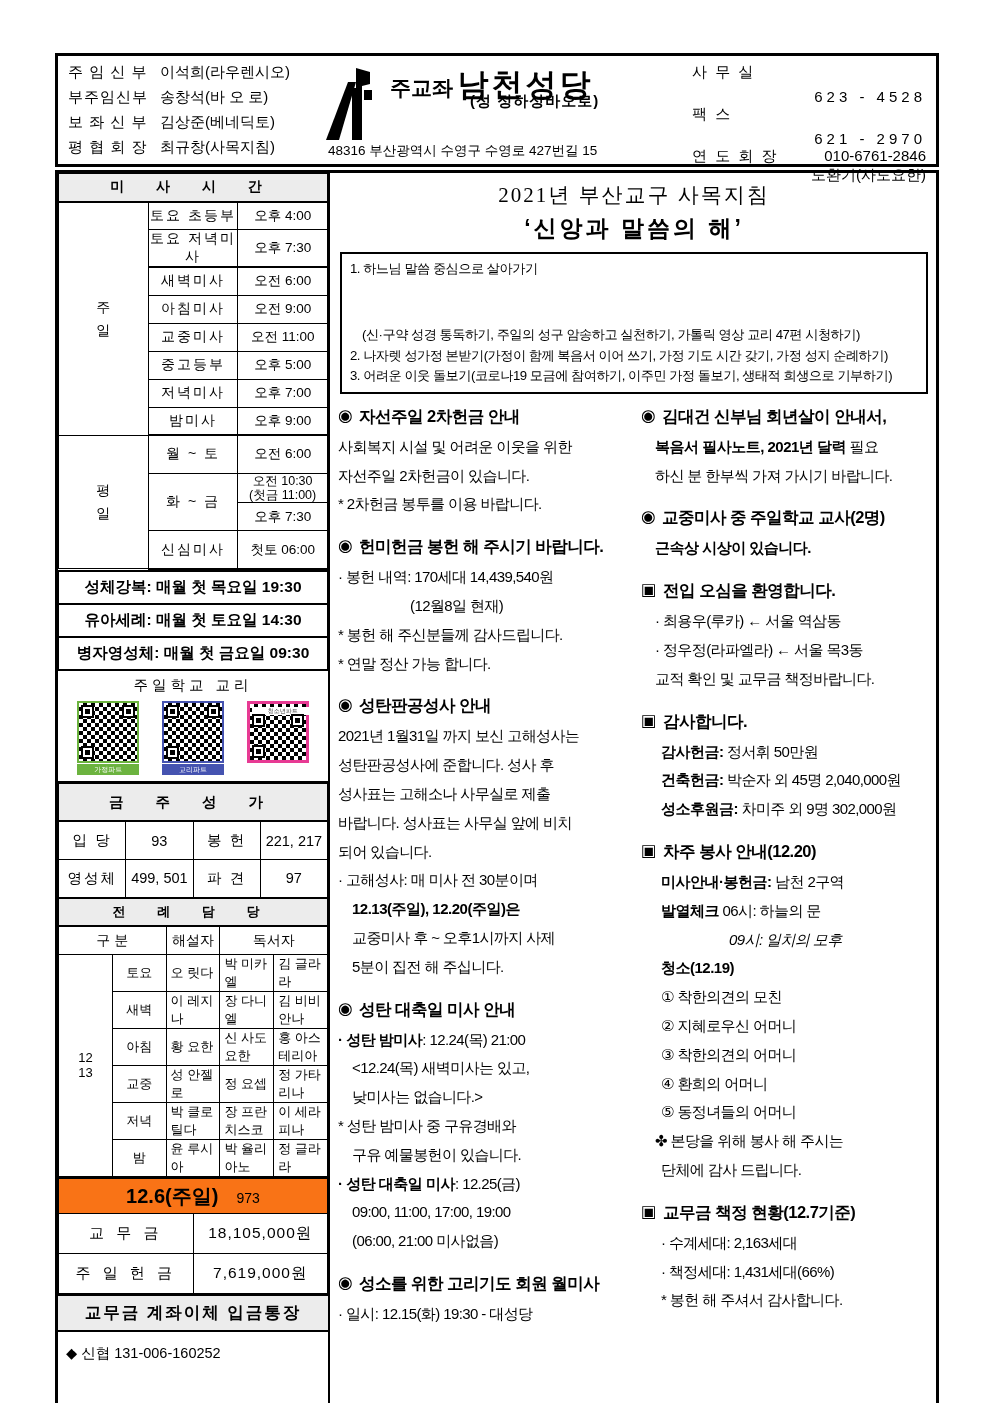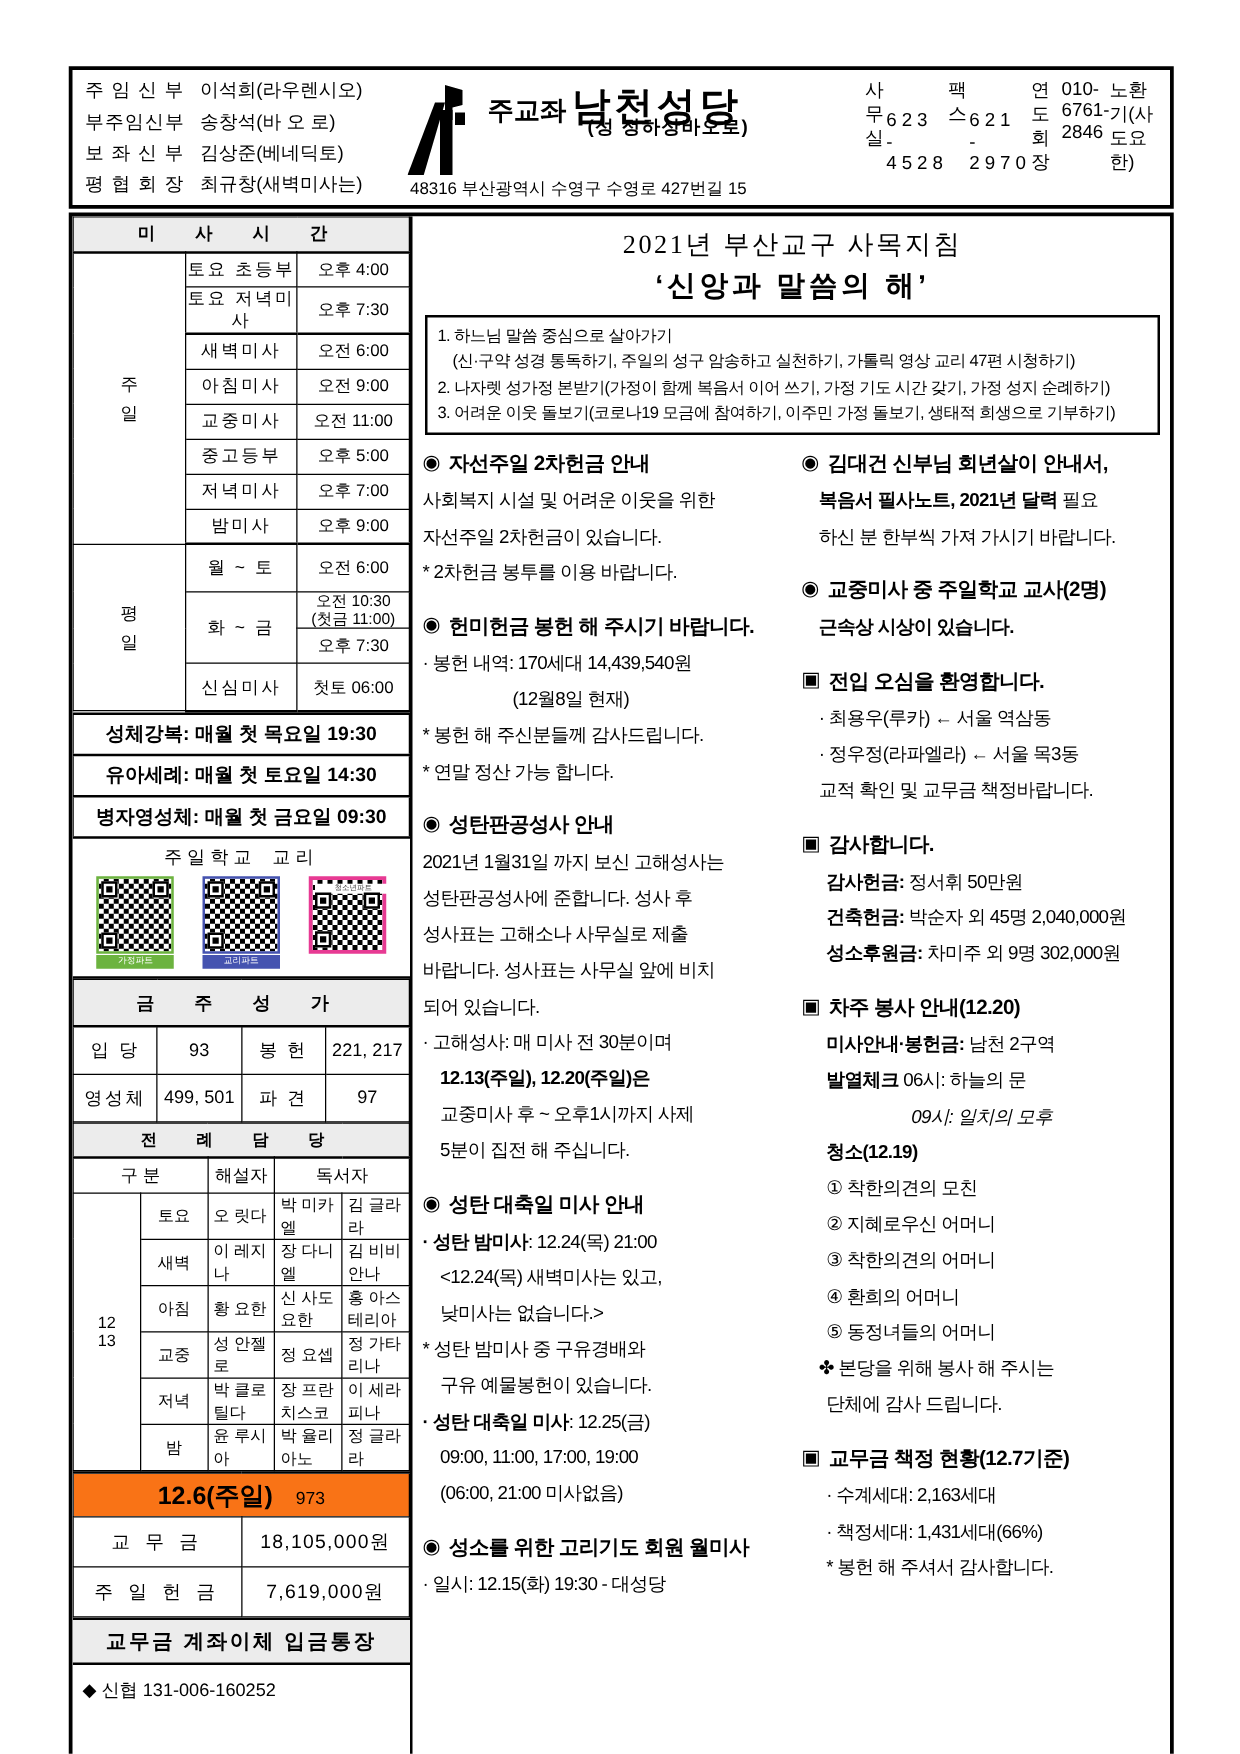--- a/index.html
+++ b/index.html
@@ -13,21 +13,21 @@
   .clergy-row { display:flex; font-size:15px; }
   .clergy-role { width:92px; letter-spacing:1px; }
   .clergy-name { flex:1; }
   .hcenter { flex:1; position:relative; }
   .logo { position:absolute; left:6px; top:10px; }
   .htitle { position:absolute; left:70px; top:8px; white-space:nowrap; }
   .cathedra { font-size:21px; font-weight:bold; }
   .ctitle { font-size:31px; font-weight:bold; letter-spacing:3px; }
   .hsub { position:absolute; left:150px; top:36px; font-size:15px; font-weight:bold; letter-spacing:1px; }
   .haddr { position:absolute; left:8px; bottom:4px; font-size:13.5px; white-space:nowrap; }
-  .contacts { width:250px; padding:7px 10px 7px 6px; display:flex; flex-direction:row; justify-content:space-between; }
+  .contacts { width:250px; padding:7px 10px 7px 6px; display:flex; flex-direction:column; justify-content:space-between; }
   .contact-row { display:flex; justify-content:space-between; font-size:15px; }
   .contact-label { letter-spacing:2px; }
   .sp { letter-spacing:4px;margin-top:25px; }
 
   
   .body-box { position:absolute; left:55px; top:170px; width:884px; height:1246px; border:3px solid #000; display:flex; overflow:hidden; }
   .sidebar { width:272px; border-right:2px solid #000; overflow:hidden; }
   .main { flex:1; padding:4px 6px 0 8px; overflow:hidden; }
 
   
@@ -35,21 +35,21 @@
   td { border:1px solid #000; text-align:center; vertical-align:middle; overflow:hidden; }
   .ttl { background:#ececec; font-weight:bold; font-size:18px; letter-spacing:14px; height:32px; border-bottom:2px solid #000; }
   .t-mass td { font-size:14px; height:28px; }
   .t-mass .grp { width:24px; font-size:14px; }
   .t-mass .grp div { width:1em; margin:0 auto; word-break:break-all; line-height:1.6; }
   .t-mass .mname { width:146px; letter-spacing:2px; }
   .t-mass .mtime { font-size:13.5px; letter-spacing:0; }
   .hv { border-bottom:2px solid #000 !important; }
   .two { line-height:1.15; font-size:12.5px !important; }
   .t-ban td { height:33px; font-weight:bold; font-size:15.5px; border-bottom:2px solid #000; border-top:2px solid #000; }
-  .qr-box { border-bottom:2px solid #000; padding:3px 8px 6px;font-family:Liberation Mono, monospace; }
+  .qr-box { border-bottom:2px solid #000; padding:3px 8px 6px; }
   .qr-title { text-align:center; font-size:14.5px; letter-spacing:4px; padding:2px 0 4px; }
   .qr-row { display:flex; justify-content:space-around; align-items:flex-start; }
   .qr { position:relative; width:66px; height:76px; }
   .qr .frame { position:absolute; left:2px; top:2px; width:62px; height:62px; border:2px solid #000; background:
       conic-gradient(#000 90deg,#fff 0 180deg,#000 0 270deg,#fff 0) 0 0/8px 8px; }
   .qr1 .frame { border-color:#6cb33f; }
   .qr2 .frame { border-color:#4553b0; }
   .qr3 .frame { border-color:#e73a93; border-width:3px; }
   .fd { position:absolute; width:13px; height:13px; border:2px solid #000; background:#fff; }
   .fd::after { content:""; position:absolute; left:2px; top:2px; width:5px; height:5px; background:#000; }
@@ -71,21 +71,21 @@
   .t-off td { height:40px; font-size:15px; }
   .t-off .ol { width:118px; letter-spacing:4px; }
   .t-off .ov { font-size:15.5px; letter-spacing:1px; }
   .acct-title { border-top:2px solid #000; border-bottom:2px solid #000; background:#ececec; text-align:center; font-weight:bold; font-size:16.5px; letter-spacing:2px; padding:6px 0; }
   .acct-body { padding:8px 6px 4px 8px; font-size:14.5px; line-height:1.8; text-align:left; }
 
   
   .notice-title { text-align:center; font-family:"Liberation Serif","DejaVu Serif",serif; font-size:21px; letter-spacing:2px; margin-top:4px; }
   .notice-slogan { text-align:center; font-size:23px; font-weight:bold; letter-spacing:3px; margin:4px 0 8px; }
   .pastoral { border:2px solid #000; margin:0 2px 12px; padding:5px 8px; font-size:13.2px; line-height:1.55; letter-spacing:-0.5px; }
-  .pin { padding-left:12px; }
+  .pin { padding-left:12px;margin-top:46px; }
   .cols { display:flex; gap:14px; }
   .col { width:50%; }
   .sec { margin-bottom:17px; }
   .sec-h { font-weight:bold; font-size:16.5px; margin-bottom:5px; display:flex; letter-spacing:-0.5px; }
   .blt { margin-right:7px; }
   .ln { font-size:15px; line-height:1.92; letter-spacing:-0.6px; white-space:nowrap; }
   .in1 { padding-left:14px; }
   .in2 { padding-left:72px; }
   .in3 { padding-left:88px;font-style:italic; }
   .rb { padding-left:20px; }
@@ -105,21 +105,21 @@
       <div class="clergy-row">
         <span class="clergy-role">부주임신부</span>
         <span class="clergy-name">송창석(바 오 로)</span>
       </div>
       <div class="clergy-row">
         <span class="clergy-role">보 좌 신 부</span>
         <span class="clergy-name">김상준(베네딕토)</span>
       </div>
       <div class="clergy-row">
         <span class="clergy-role">평 협 회 장</span>
-        <span class="clergy-name">최규창(새벽미사는)</span>
+        <span class="clergy-name">최규창(사목지침)</span>
       </div>
     </div>
     <div class="hcenter">
       <svg class="logo" width="60" height="78" viewBox="0 0 60 78">
         <polygon points="0,74 22,16 30,16 13,74" fill="#000"></polygon>
         <polygon points="26,22 36,22 36,74 26,74" fill="#000"></polygon>
         <polygon points="30,2 44,6 44,18 36,20 36,30 30,30" fill="#000"></polygon>
         <rect x="38" y="24" width="8" height="10" fill="#000"></rect>
       </svg>
       <div class="htitle">

